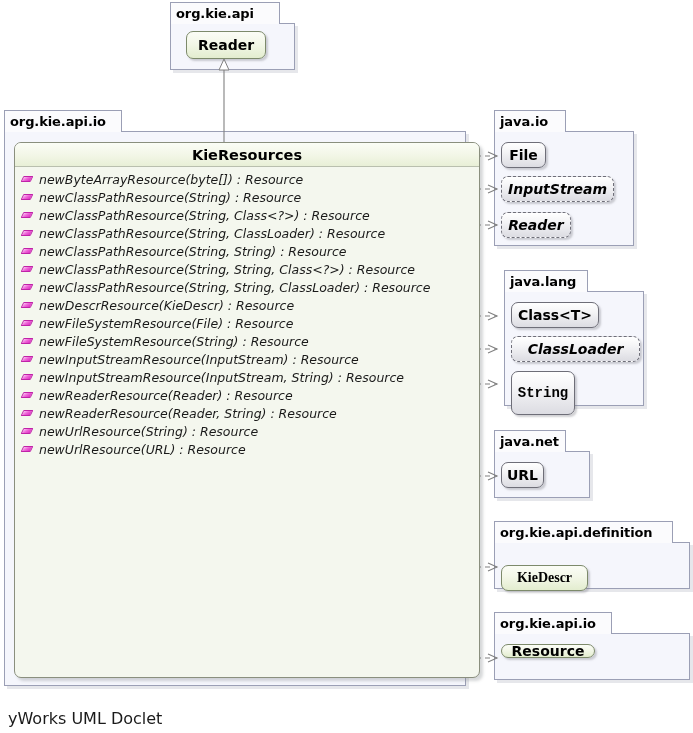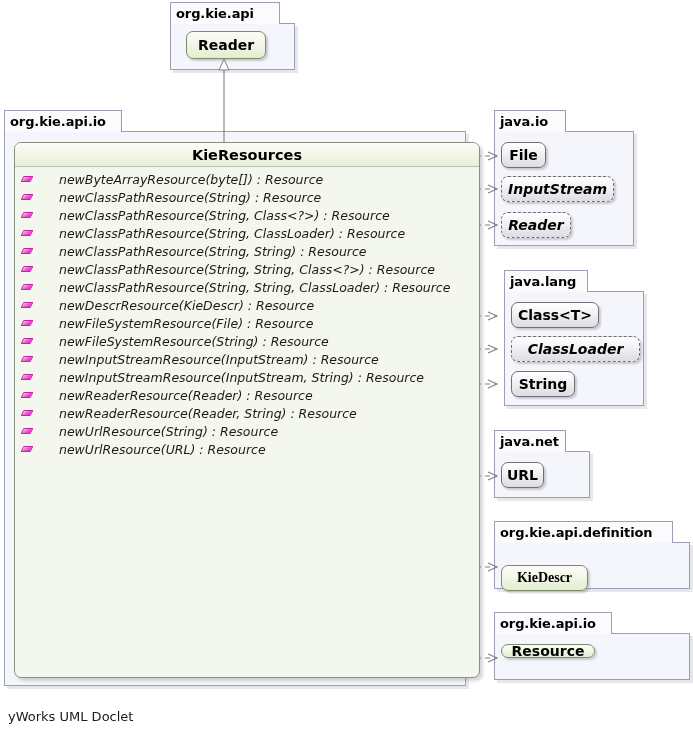--- a/index.html
+++ b/index.html
@@ -115,21 +115,20 @@
   }
   .method-row {
     display: flex;
     align-items: center;
     height: 18px;
     padding-left: 6px;
     font-size: 12.5px;
     font-style: italic;
     color: #1a1a1a;
     white-space: nowrap;
-    gap: 20px;
   }
   .m-icon {
     width: 13px;
     height: 13px;
     flex: 0 0 13px;
     margin-right: 5px;
     position: relative;
   }
   .m-icon::before {
     content: "";
@@ -151,21 +150,21 @@
     inset: 0;
     z-index: 4;
     pointer-events: none;
   }
 
   
   .footer {
     position: absolute;
     left: 8px;
     top: 709px;
-    font-size: 13px;
+    font-size: 16px;
     color: #1a1a1a;
     white-space: nowrap;
   }
 </style>
 </head>
 <body>
 
 <div class="canvas">
 
   <svg class="edges" width="693" height="733">
@@ -304,21 +303,21 @@
     <div class="node jdk" style="left:7px; top:32px; width:45px; height:26px;">File</div>
     <div class="node jdk-abstract" style="left:7px; top:66px; width:113px; height:26px;">InputStream</div>
     <div class="node jdk-abstract" style="left:7px; top:102px; width:70px; height:26px;">Reader</div>
   </div>
 
   <div class="pkg" style="left:504px; top:270px; width:140px; height:136px;">
     <div class="pkg-tab" style="width:84px;">java.lang</div>
     <div class="pkg-body" style="top:21px; width:140px; height:115px;"></div>
     <div class="node jdk" style="left:7px; top:32px; width:88px; height:26px;">Class&lt;T&gt;</div>
     <div class="node jdk-abstract" style="left:7px; top:66px; width:129px; height:26px;">ClassLoader</div>
-    <div class="node jdk" style="left:7px; top:101px; width:64px; height:26px;">String</div>
+    <div class="node jdk" style="left:7px; top:101px; width:64px; height:44px;font-family:Liberation Mono, monospace;">String</div>
   </div>
 
   <div class="pkg" style="left:494px; top:430px; width:96px; height:68px;">
     <div class="pkg-tab" style="width:72px;">java.net</div>
     <div class="pkg-body" style="top:21px; width:96px; height:47px;"></div>
     <div class="node jdk" style="left:7px; top:32px; width:43px; height:26px;">URL</div>
   </div>
 
   <div class="pkg" style="left:494px; top:521px; width:196px; height:68px;">
     <div class="pkg-tab" style="width:179px;">org.kie.api.definition</div>

